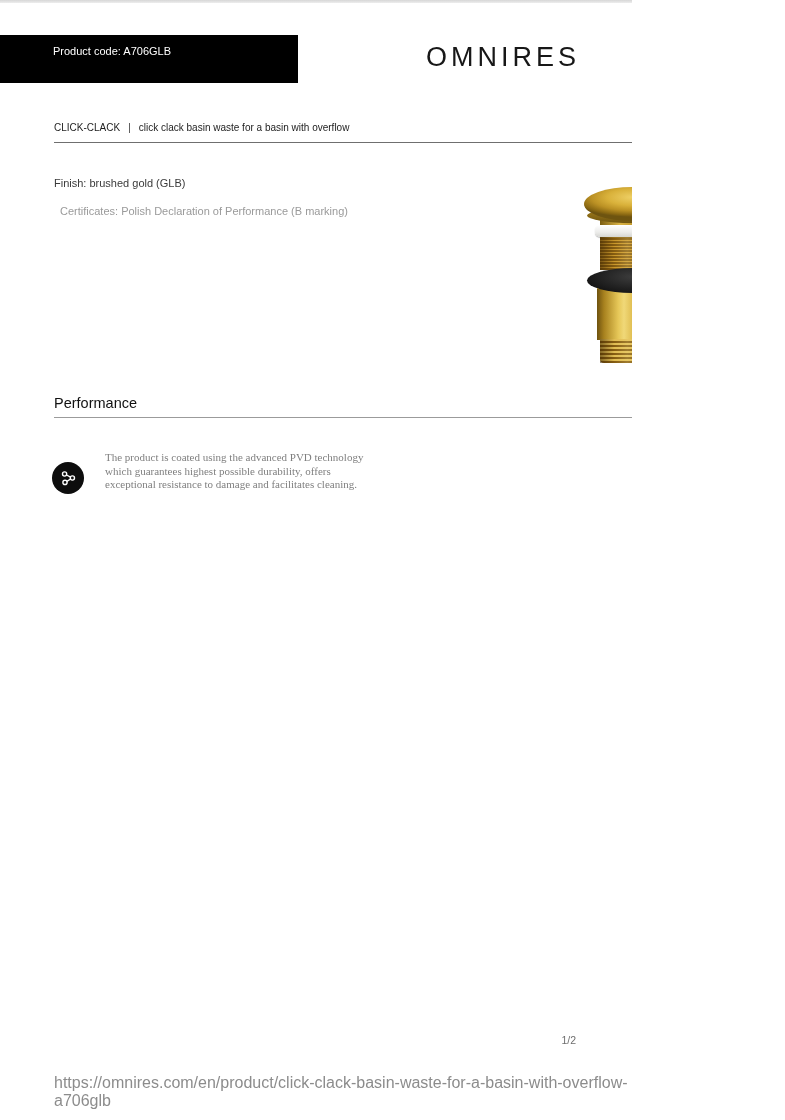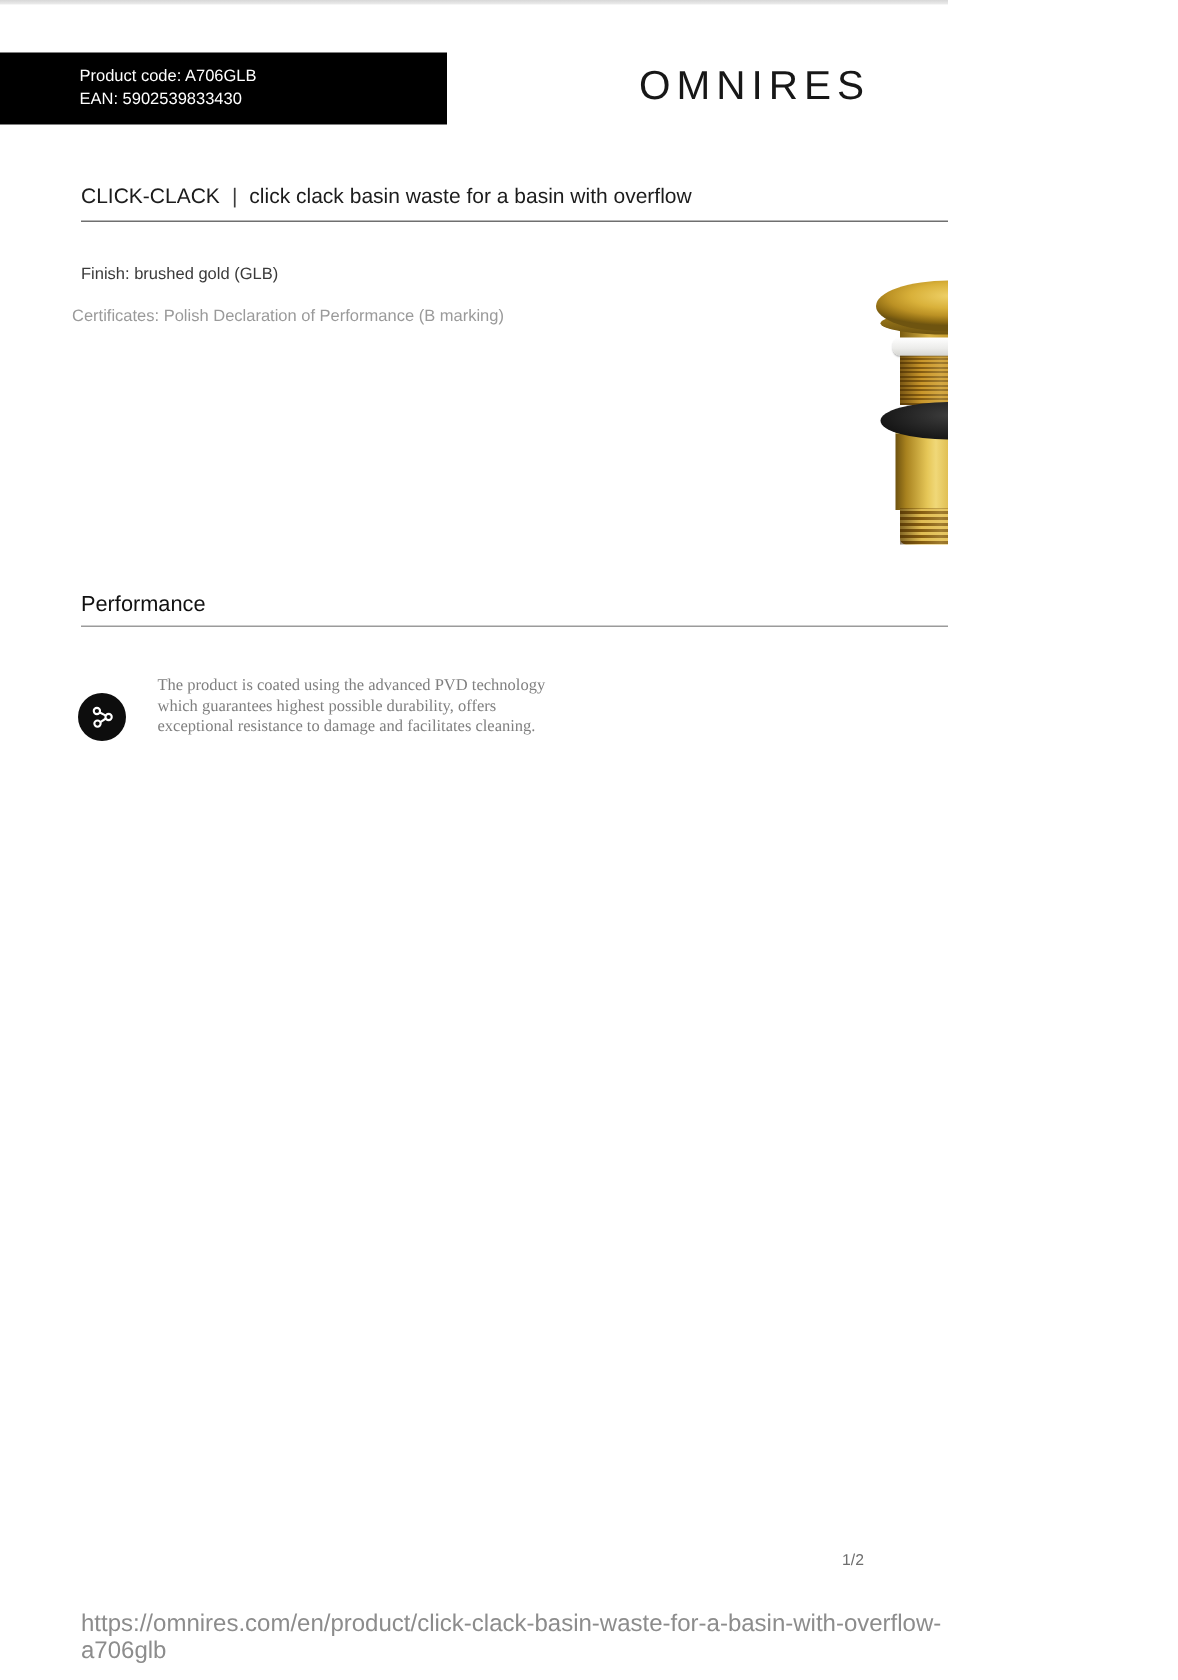--- a/index.html
+++ b/index.html
@@ -20,25 +20,25 @@
   }
   
   .logo {
     position:absolute; top:42px; right:52px;
     font-size:27px; letter-spacing:4px; font-weight:400; color:#171717;text-align:center;
   }
   
   .title-block {
     position:absolute; left:54px; top:122px; width:678px;
     padding-bottom:9px; border-bottom:1px solid #6f6f6f;
-    font-size:14px; color:#1c1c1c; white-space:nowrap;
+    font-size:10px; color:#1c1c1c; white-space:nowrap;
   }
   .title-sep { margin:0 8px; color:#3d3d3d; }
   .detail-finish { position:absolute; left:54px; top:177px; font-size:11px; color:#3a3a3a; }
-  .detail-certs  { position:absolute; left:48px; top:205px; font-size:11px; color:#9a9a9a; }
+  .detail-certs  { position:absolute; left:60px; top:205px; font-size:11px; color:#9a9a9a; }
 
   
   .product-visual { position:absolute; left:584px; top:187px; width:97px; height:178px; }
   .pv-cap {
     position:absolute; left:0; top:0; width:97px; height:34px; border-radius:50%; z-index:4;
     background:radial-gradient(ellipse 62% 58% at 50% 30%, #eed066 0%, #d9b13a 42%, #bb9124 68%, #8a6812 90%, #6e5410 100%);
   }
   .pv-cap-rim {
     position:absolute; left:3px; top:21px; width:91px; height:15px; border-radius:50%; z-index:3;
     background:linear-gradient(180deg,#a8821c,#6e5410);
@@ -96,21 +96,20 @@
 </style>
 </head>
 <body>
 
 <div class="page">
 
   <div class="top-strip"></div>
 
   <div class="code-box">
     <div>Product code: A706GLB</div>
-    <div>EAN: 5902539833430</div>
   </div>
 
   <div class="logo">OMNIRES</div>
 
   <div class="title-block">
     <span>CLICK-CLACK</span><span class="title-sep">|</span><span>click clack basin waste for a basin with overflow</span>
   </div>
 
   <div class="detail-finish">Finish: brushed gold (GLB)</div>
   <div class="detail-certs">Certificates: Polish Declaration of Performance (B marking)</div>

